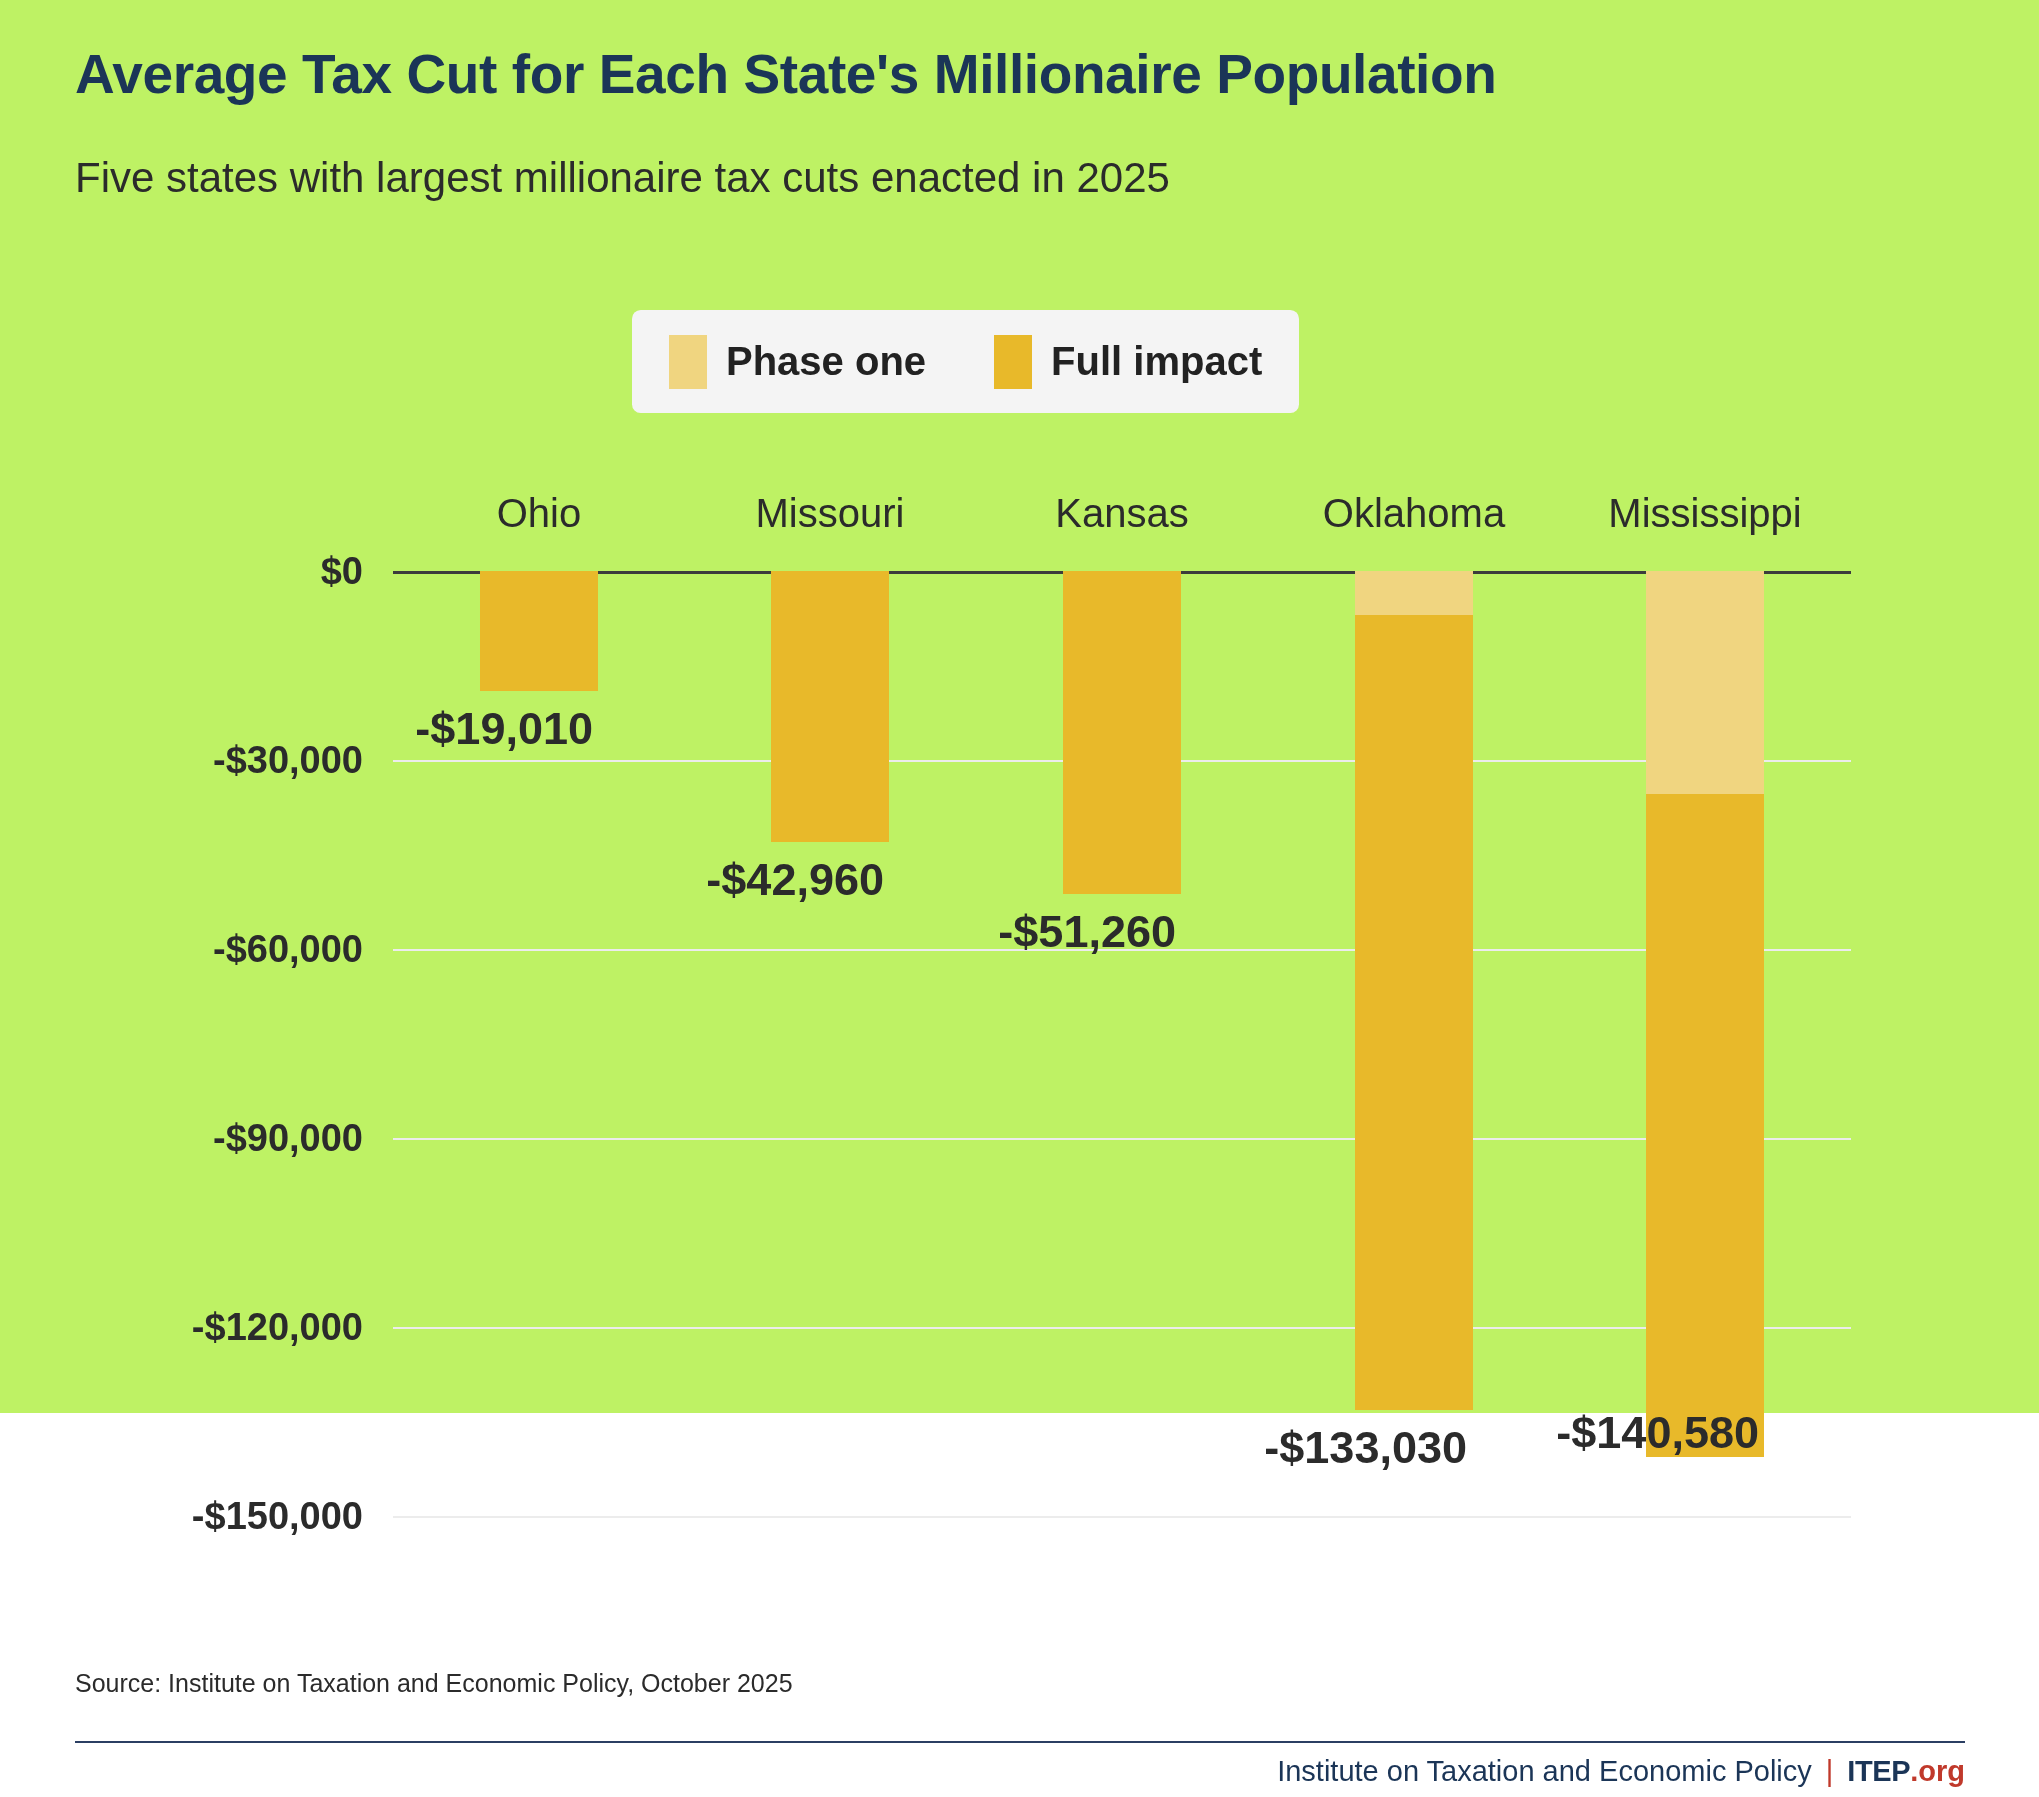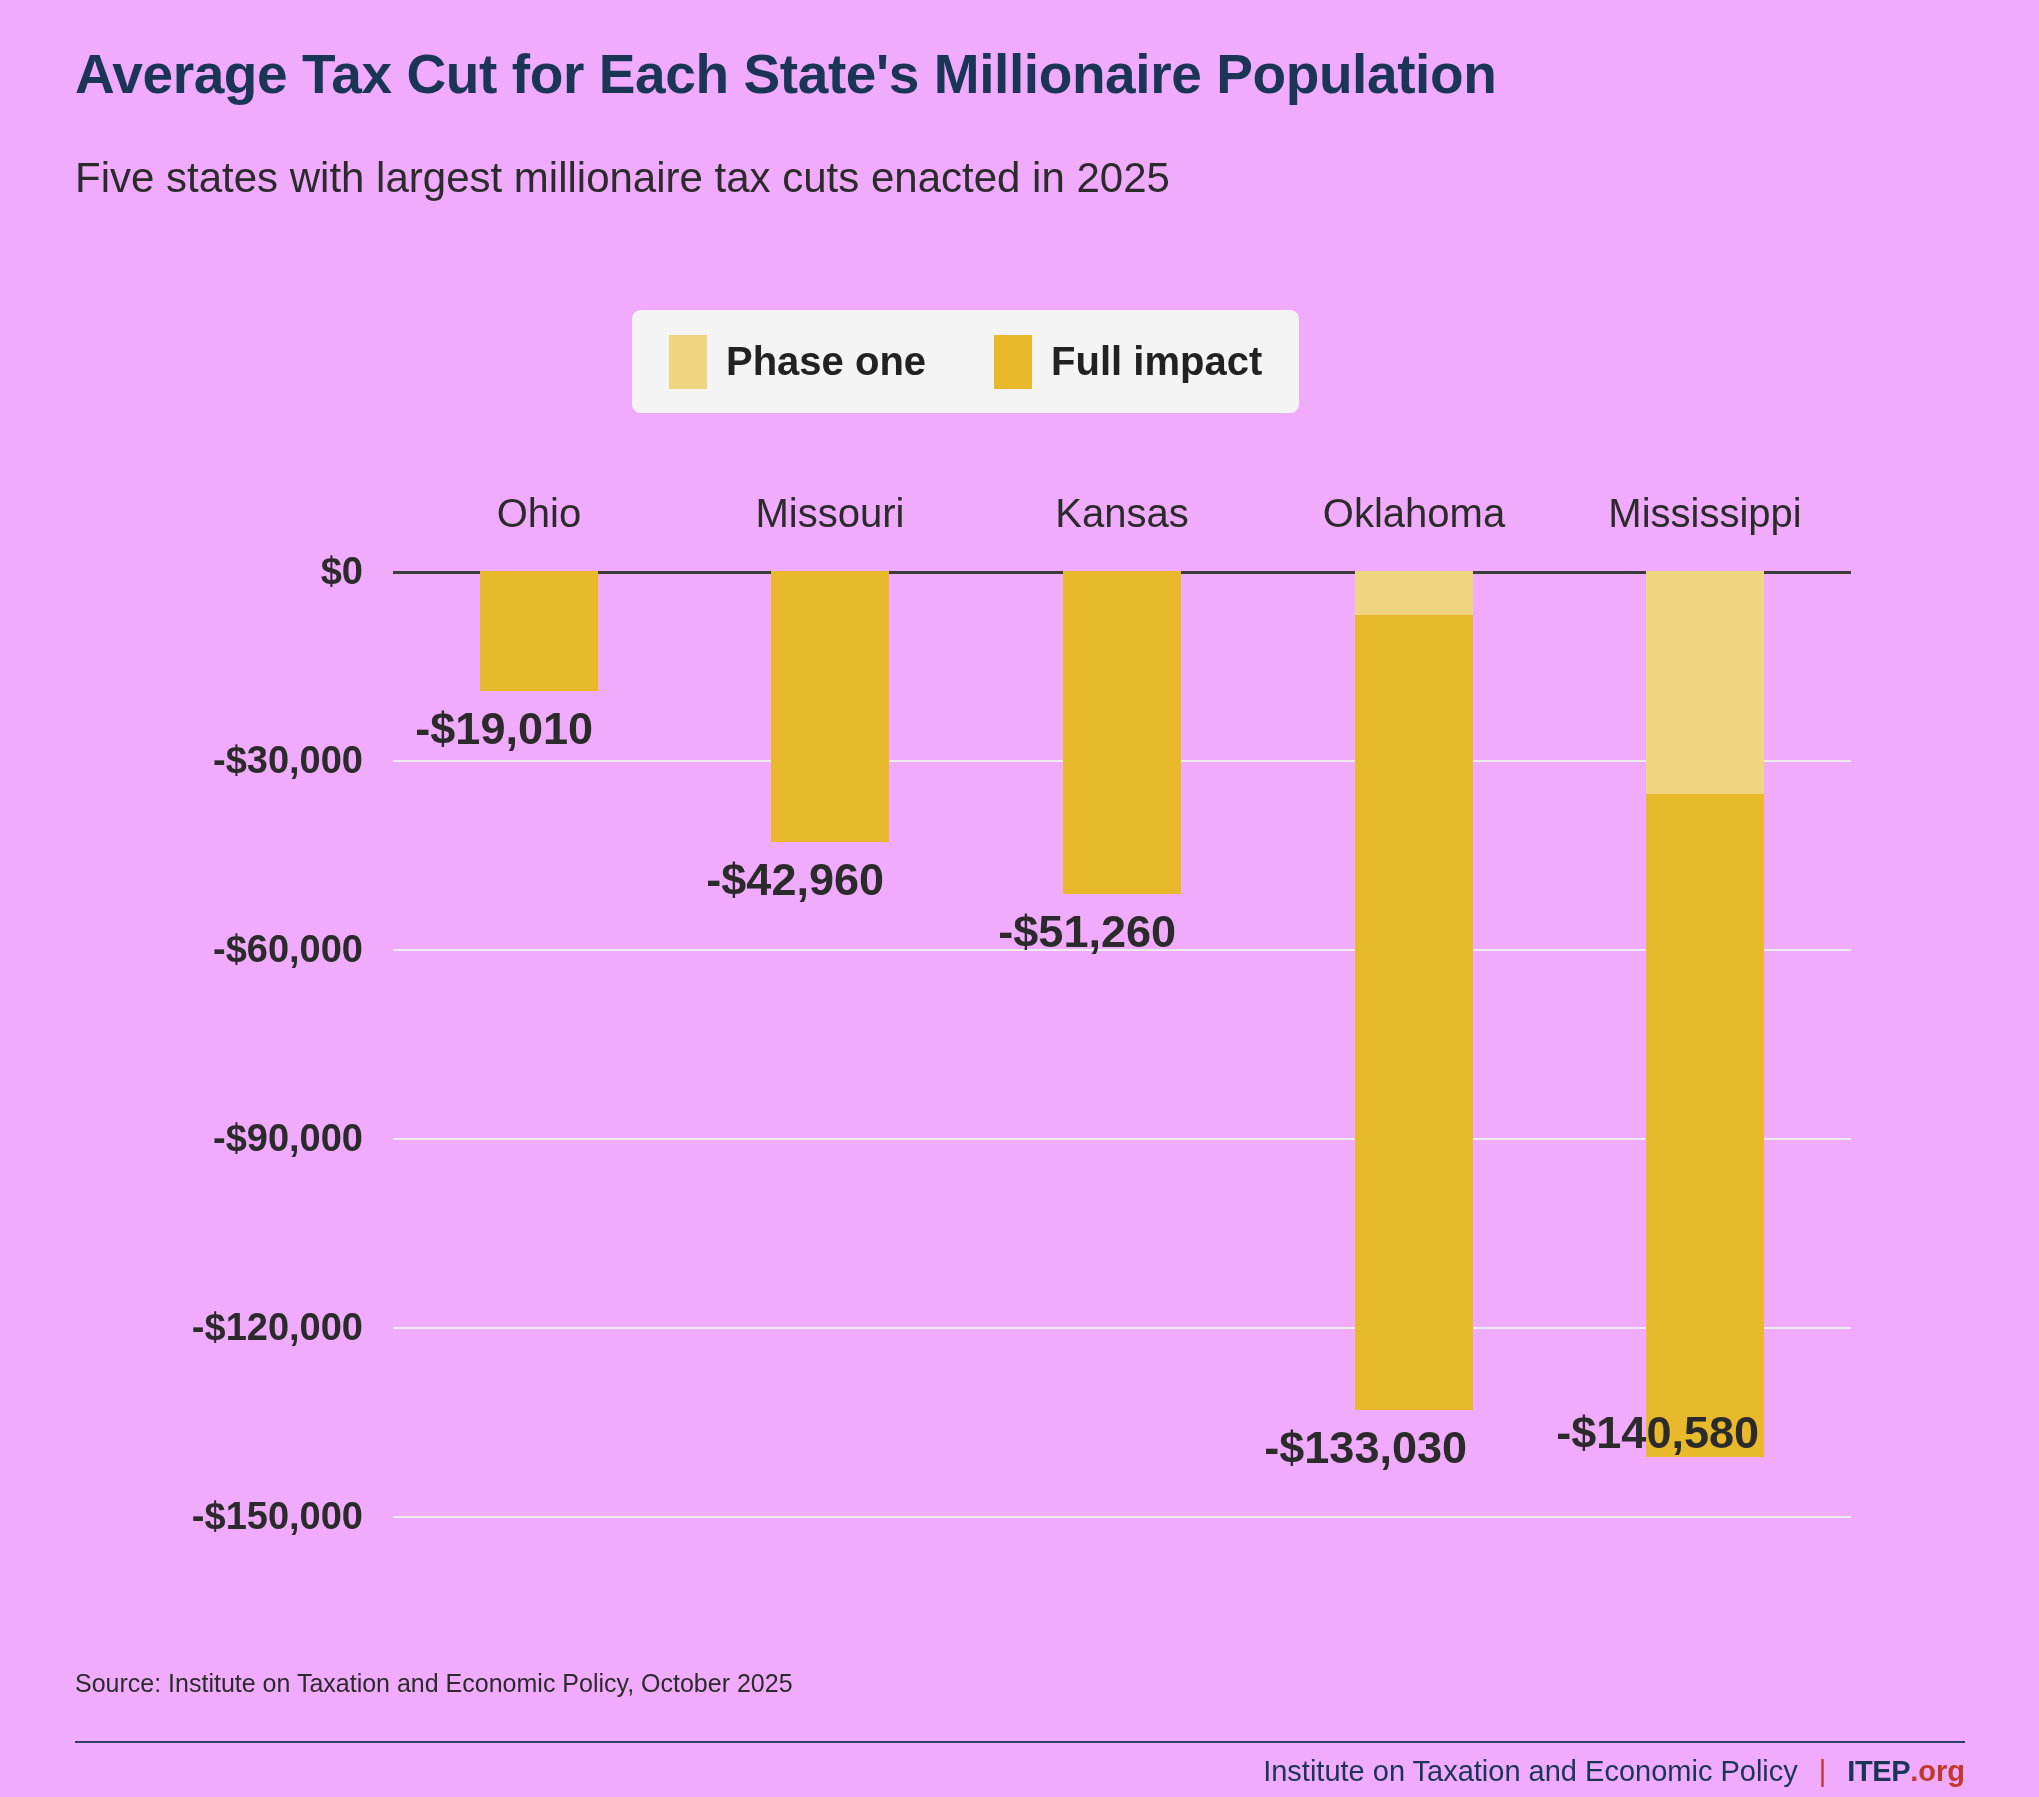--- a/index.html
+++ b/index.html
@@ -6,22 +6,22 @@
   html, body {
     width: 2040px;
     height: 1797px;
     background: #ffffff;
     font-family: "Liberation Sans", sans-serif;
     overflow: hidden;
   }
   #page {
     position: relative;
     width: 2040px;
-    height: 1797px;
-    background: #f0abfc;
+    height: 1413px;
+    background: #bef264;
   }
 
   
   #title {
     position: absolute;
     left: 75px;
     top: 42px;
     font-size: 55px;
     font-weight: bold;
     color: #1b3557;
@@ -118,21 +118,21 @@
   }
   #brand {
     position: absolute;
     right: 75px;
     top: 1755px;
     font-size: 29px;
     color: #1b3557;
     white-space: nowrap;
     display: flex;
     align-items: baseline;
-    gap: 21px;
+    gap: 14px;
     text-align: center;
   }
   #brand .sep { color: #c0392b; font-weight: normal; }
   #brand .itep { font-weight: bold; letter-spacing: -0.4px; }
   #brand .org { font-weight: bold; color: #c0392b; }
 </style>
 </head>
 <body>
 
 <div id="page">

